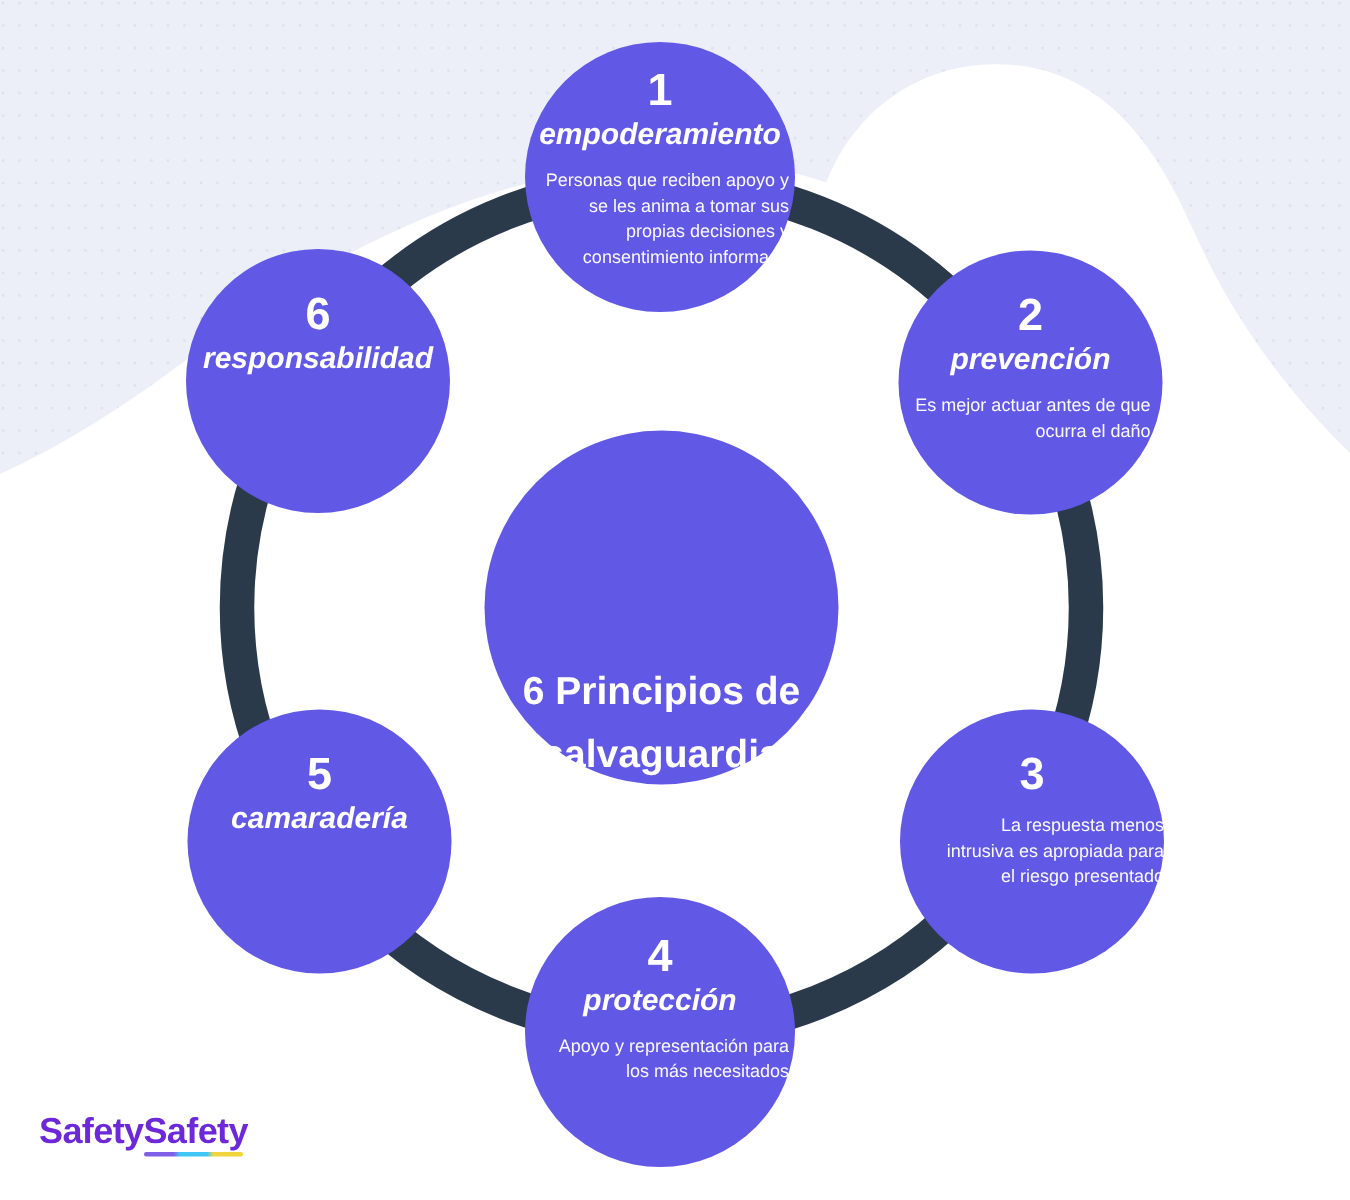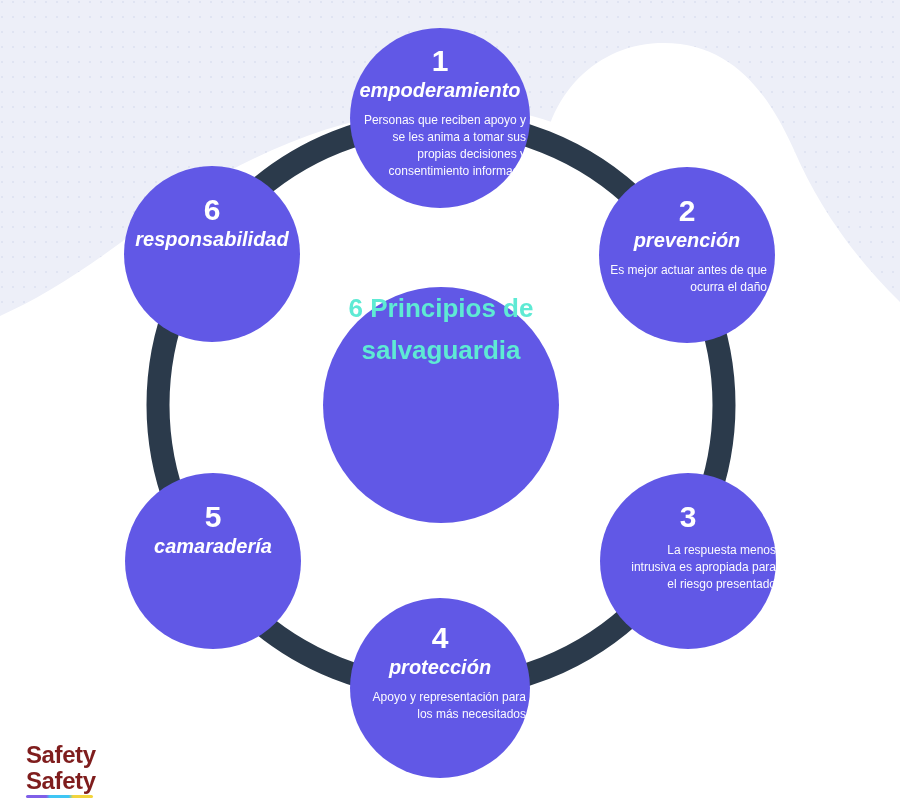--- a/index.html
+++ b/index.html
@@ -21,29 +21,29 @@
   .node .dsc{font-size:12px;line-height:1.42;margin-top:9px;max-width:172px;color:rgba(255,255,255,.97);text-align:right;}
   .c1{left:350px;top:28px;width:180px;height:180px;padding-top:16px;}
   .c2{left:599px;top:167px;width:176px;height:176px;padding-top:27px;}
   .c3{left:600px;top:473px;width:176px;height:176px;padding-top:27px;}
   .c4{left:350px;top:598px;width:180px;height:180px;padding-top:23px;}
   .c5{left:125px;top:473px;width:176px;height:176px;padding-top:27px;}
   .c6{left:124px;top:166px;width:176px;height:176px;padding-top:27px;}
   .c3 .ttl{font-size:19px;}
   .center-node{
     position:absolute;left:323px;top:287px;width:236px;height:236px;border-radius:50%;
-    background:#6158E6;color:#5eead4;display:flex;align-items:flex-start;justify-content:center;
+    background:#6158E6;color:#ffffff;display:flex;align-items:flex-end;justify-content:center;
     text-align:center;z-index:2;box-sizing:border-box;padding:0 12px;
   }
   .center-node .center-title{font-size:26px;font-weight:700;line-height:1.62;}
   
   .logo{
-    position:absolute;left:26px;top:742px;z-index:3;color:#7f1d1d;
+    position:absolute;left:26px;top:742px;z-index:3;color:#6d28d9;
     font-size:24px;font-weight:700;letter-spacing:-0.4px;line-height:1.1;
-    display:flex;align-items:flex-start;flex-direction:column;
+    display:flex;align-items:flex-start;
   }
   .logo .culture-wrap{position:relative;display:inline-block;}
   .logo .logo-underline{
     position:absolute;left:0;right:3px;bottom:-3px;height:3px;border-radius:2px;
     background:linear-gradient(90deg,#7F5FE8 0%,#7F5FE8 30%,#3FC6F4 36%,#3FC6F4 64%,#F2D43C 70%,#F2D43C 100%);
   }
 </style>
 </head>
 <body>
 

